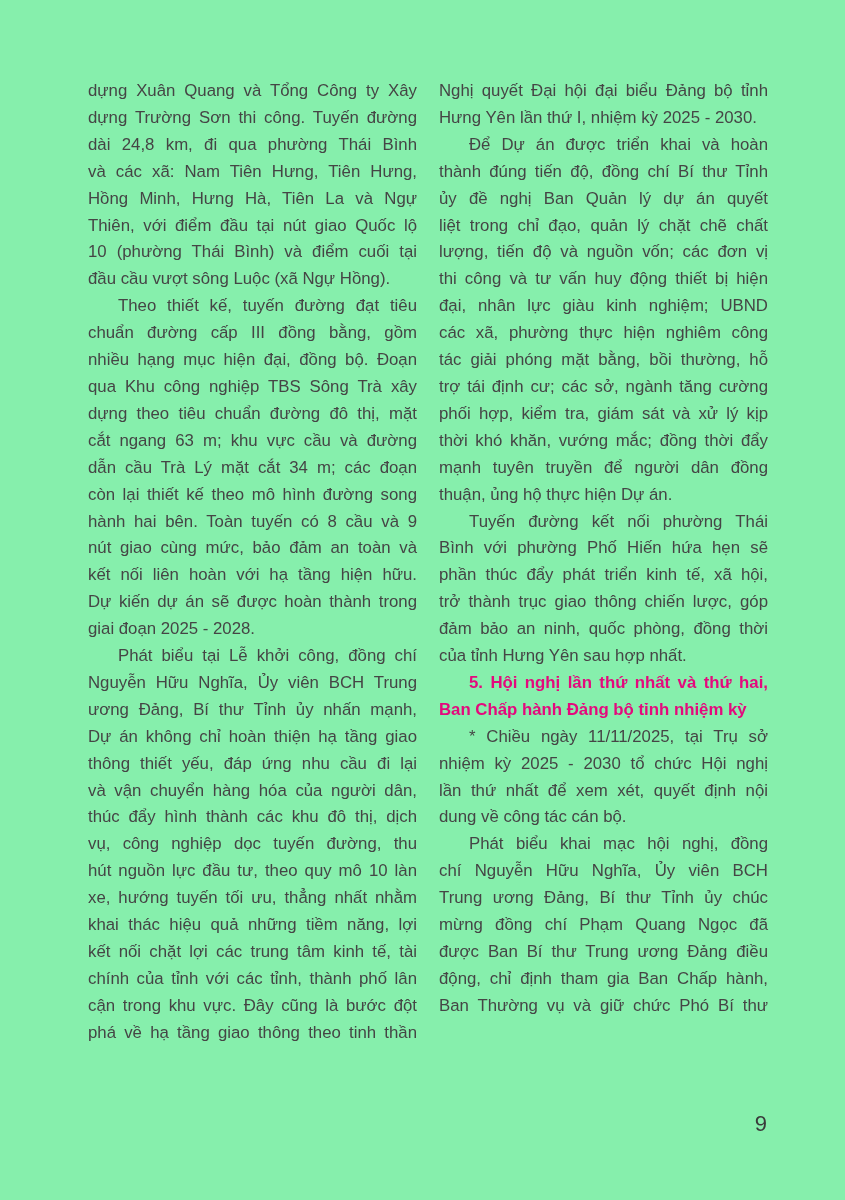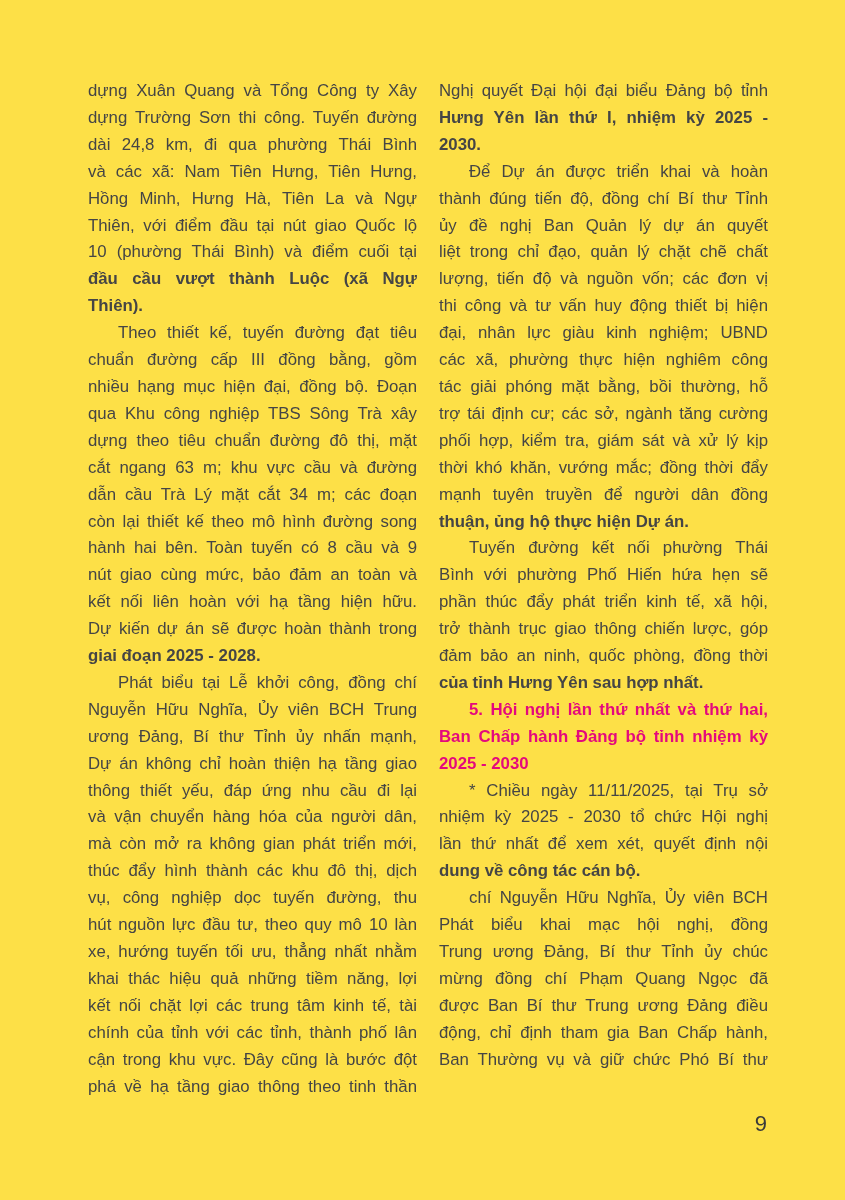--- a/index.html
+++ b/index.html
@@ -4,21 +4,21 @@
 <style>
   html, body {
     margin: 0;
     padding: 0;
     background: #ffffff;
   }
   .page {
     position: relative;
     width: 845px;
     height: 1200px;
-    background: #fde047;
+    background: #86efac;
     overflow: hidden;
     font-family: "Liberation Sans", sans-serif;
   }
   .columns {
     position: absolute;
     left: 88px;
     top: 78px;
     width: 680px;
     display: flex;
     gap: 22px;
@@ -33,21 +33,20 @@
     font-size: 16.8px;
     line-height: 26.9px;
     color: var(--text-color, #454545);
     text-align: justify;
     text-align-last: justify;
     -moz-text-align-last: justify;
     white-space: normal;
   }
   .block.flush .line:last-child {
     text-align-last: left;
-    font-weight: bold;
     -moz-text-align-last: left;
   }
   .block.indent .line:first-child {
     text-indent: 30px;
   }
   .block.heading .line {
     color: var(--accent-color, #e4097d);
     font-weight: 700;
   }
   .page-num {
@@ -66,21 +65,21 @@
   <div class="columns">
     <div class="col">
         <div class="block flush">
           <div class="line">dựng Xuân Quang và Tổng Công ty Xây</div>
           <div class="line">dựng Trường Sơn thi công. Tuyến đường</div>
           <div class="line">dài 24,8 km, đi qua phường Thái Bình</div>
           <div class="line">và các xã: Nam Tiên Hưng, Tiên Hưng,</div>
           <div class="line">Hồng Minh, Hưng Hà, Tiên La và Ngự</div>
           <div class="line">Thiên, với điểm đầu tại nút giao Quốc lộ</div>
           <div class="line">10 (phường Thái Bình) và điểm cuối tại</div>
-          <div class="line">đầu cầu vượt thành Luộc (xã Ngự Thiên).</div>
+          <div class="line">đầu cầu vượt sông Luộc (xã Ngự Hồng).</div>
         </div>
         <div class="block indent flush">
           <div class="line">Theo thiết kế, tuyến đường đạt tiêu</div>
           <div class="line">chuẩn đường cấp III đồng bằng, gồm</div>
           <div class="line">nhiều hạng mục hiện đại, đồng bộ. Đoạn</div>
           <div class="line">qua Khu công nghiệp TBS Sông Trà xây</div>
           <div class="line">dựng theo tiêu chuẩn đường đô thị, mặt</div>
           <div class="line">cắt ngang 63 m; khu vực cầu và đường</div>
           <div class="line">dẫn cầu Trà Lý mặt cắt 34 m; các đoạn</div>
           <div class="line">còn lại thiết kế theo mô hình đường song</div>
@@ -90,21 +89,20 @@
           <div class="line">Dự kiến dự án sẽ được hoàn thành trong</div>
           <div class="line">giai đoạn 2025 - 2028.</div>
         </div>
         <div class="block indent">
           <div class="line">Phát biểu tại Lễ khởi công, đồng chí</div>
           <div class="line">Nguyễn Hữu Nghĩa, Ủy viên BCH Trung</div>
           <div class="line">ương Đảng, Bí thư Tỉnh ủy nhấn mạnh,</div>
           <div class="line">Dự án không chỉ hoàn thiện hạ tầng giao</div>
           <div class="line">thông thiết yếu, đáp ứng nhu cầu đi lại</div>
           <div class="line">và vận chuyển hàng hóa của người dân,</div>
-          <div class="line">mà còn mở ra không gian phát triển mới,</div>
           <div class="line">thúc đẩy hình thành các khu đô thị, dịch</div>
           <div class="line">vụ, công nghiệp dọc tuyến đường, thu</div>
           <div class="line">hút nguồn lực đầu tư, theo quy mô 10 làn</div>
           <div class="line">xe, hướng tuyến tối ưu, thẳng nhất nhằm</div>
           <div class="line">khai thác hiệu quả những tiềm năng, lợi</div>
           <div class="line">kết nối chặt lợi các trung tâm kinh tế, tài</div>
           <div class="line">chính của tỉnh với các tỉnh, thành phố lân</div>
           <div class="line">cận trong khu vực. Đây cũng là bước đột</div>
           <div class="line">phá về hạ tầng giao thông theo tinh thần</div>
         </div>
@@ -134,31 +132,30 @@
           <div class="line">Tuyến đường kết nối phường Thái</div>
           <div class="line">Bình với phường Phố Hiến hứa hẹn sẽ</div>
           <div class="line">phần thúc đẩy phát triển kinh tế, xã hội,</div>
           <div class="line">trở thành trục giao thông chiến lược, góp</div>
           <div class="line">đảm bảo an ninh, quốc phòng, đồng thời</div>
           <div class="line">của tỉnh Hưng Yên sau hợp nhất.</div>
         </div>
         <div class="block indent flush heading">
           <div class="line">5. Hội nghị lần thứ nhất và thứ hai,</div>
           <div class="line">Ban Chấp hành Đảng bộ tỉnh nhiệm kỳ</div>
-          <div class="line">2025 - 2030</div>
         </div>
         <div class="block indent flush">
           <div class="line">* Chiều ngày 11/11/2025, tại Trụ sở</div>
           <div class="line">nhiệm kỳ 2025 - 2030 tổ chức Hội nghị</div>
           <div class="line">lần thứ nhất để xem xét, quyết định nội</div>
           <div class="line">dung về công tác cán bộ.</div>
         </div>
         <div class="block indent">
+          <div class="line">Phát biểu khai mạc hội nghị, đồng</div>
           <div class="line">chí Nguyễn Hữu Nghĩa, Ủy viên BCH</div>
-          <div class="line">Phát biểu khai mạc hội nghị, đồng</div>
           <div class="line">Trung ương Đảng, Bí thư Tỉnh ủy chúc</div>
           <div class="line">mừng đồng chí Phạm Quang Ngọc đã</div>
           <div class="line">được Ban Bí thư Trung ương Đảng điều</div>
           <div class="line">động, chỉ định tham gia Ban Chấp hành,</div>
           <div class="line">Ban Thường vụ và giữ chức Phó Bí thư</div>
         </div>
       </div>
   </div>
   <div class="page-num">9</div>
 </div>

